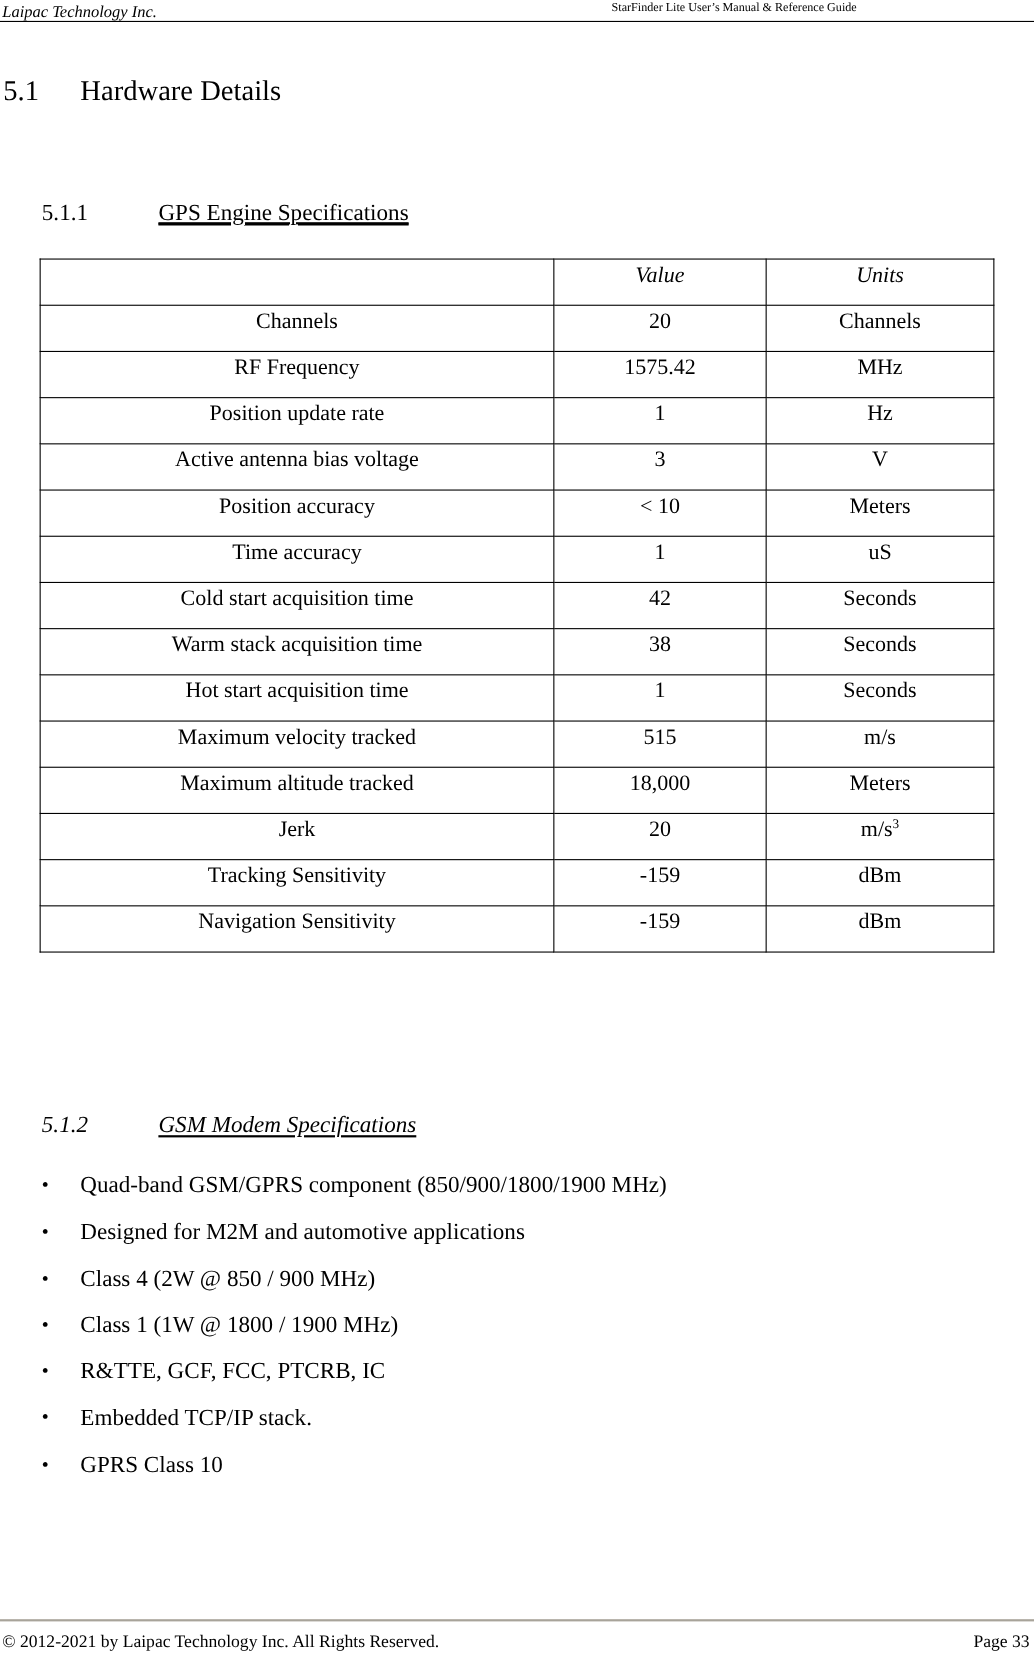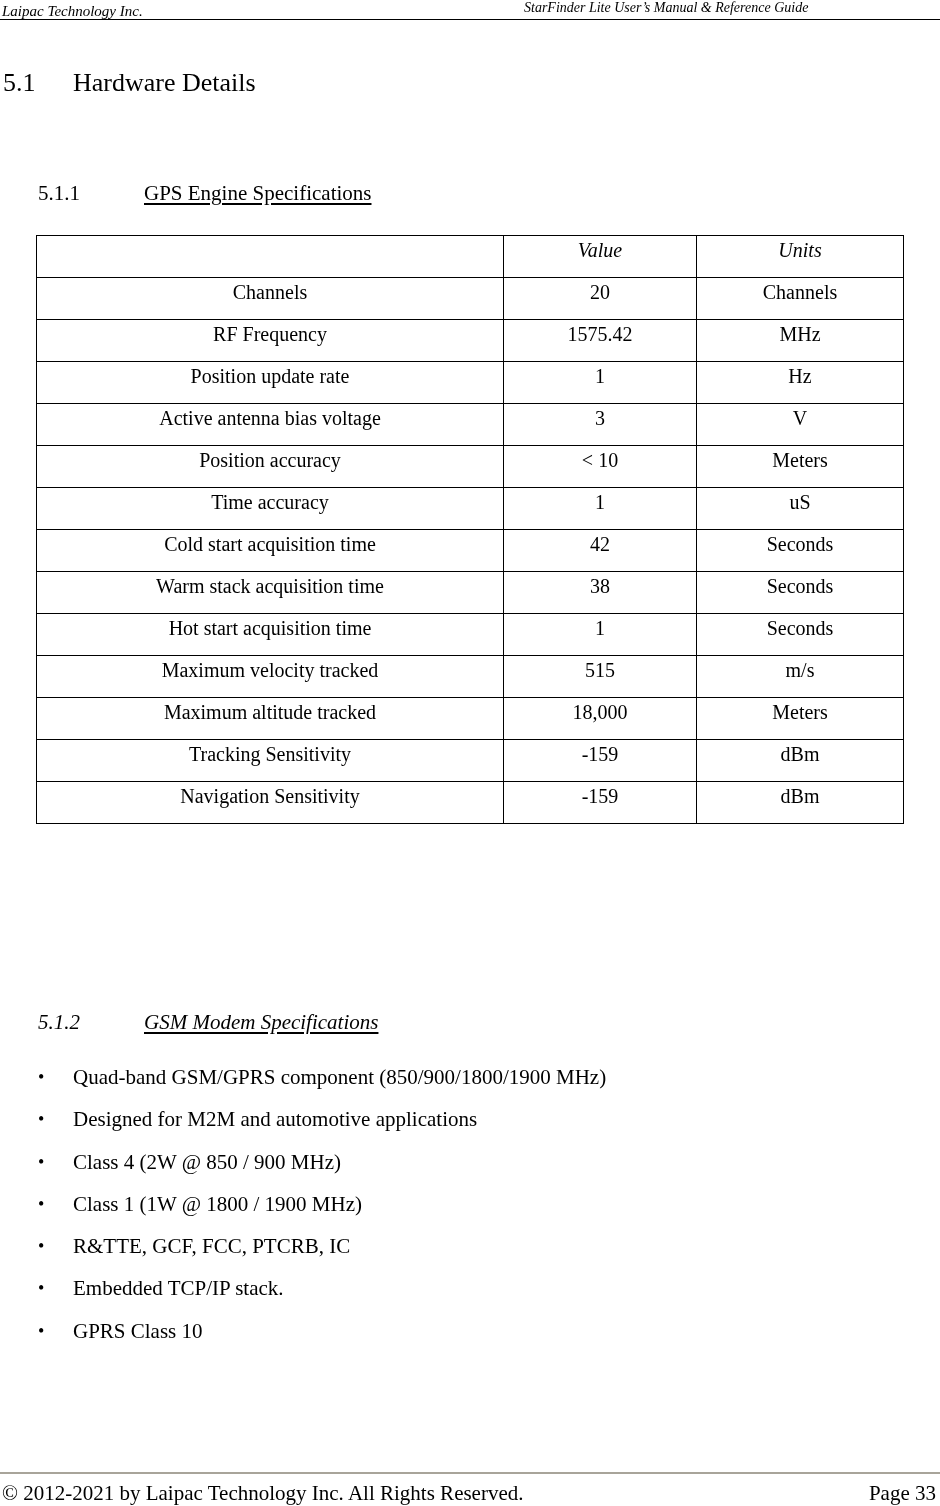--- a/index.html
+++ b/index.html
@@ -1,53 +1,53 @@
 <!DOCTYPE html>
 <html><head>
 <meta charset="utf-8">
 <style>
   html, body { margin: 0; padding: 0; background: #ffffff; }
   body { width: 940px; height: 1506px; position: relative; overflow: hidden;
          font-family: "Liberation Serif", "DejaVu Serif", serif; color: #000; }
   .header { position: absolute; left: 0; top: 0; width: 940px; height: 19px; border-bottom: 1px solid #000; }
   .header .left { position: absolute; left: 2px; top: 4px; font-size: 15px; line-height: 15px; font-style: italic; }
-  .header .right { position: absolute; left: 524px; top: 0; font-size: 14px; line-height: 15px; font-style: italic; }
+  .header .right { position: absolute; left: 556px; top: 0; font-size: 11px; line-height: 15px; }
   .h2 { position: absolute; left: 3px; top: 68px; font-size: 26px; line-height: 30px; }
   .h2 .num { display: inline-block; width: 70px; }
   .h3 { position: absolute; left: 38px; font-size: 21px; line-height: 24px; }
   .h3 .num { display: inline-block; width: 106px; }
   .h3 .title { text-decoration: underline; text-underline-offset: 3px; }
   table.spec { position: absolute; left: 36px; top: 235px; border-collapse: collapse; width: 868px; }
   table.spec td { border: 1.5px solid #000; font-size: 20px; text-align: center; height: 40px;
                   padding: 0; vertical-align: top; line-height: 26px; padding-top: 1px; }
   table.spec td.c0 { width: 466px; }
   table.spec td.c1 { width: 192px; margin-top: 10px; }
   table.spec td.c2 { width: 206px; }
   table.spec tr.head td { font-style: italic; }
   sup { font-size: 12px; line-height: 0; }
   ul.bullets { position: absolute; left: 0; top: 1063px; margin: 0; padding: 0; list-style: none; }
   ul.bullets li { position: relative; height: 42.3px; font-size: 21px; line-height: 28px; padding-left: 73px; white-space: nowrap; }
   ul.bullets li .dot { position: absolute; left: 38px; top: 0; font-size: 18px; }
   .footer-rule { position: absolute; left: 0; top: 1472px; width: 940px; height: 2px; background: #a8a49a; }
-  .footer { position: absolute; left: 2px; top: 1480px; width: 934px; font-size: 21px; line-height: 26px; }
+  .footer { position: absolute; left: 2px; top: 1480px; width: 934px; font-size: 16px; line-height: 26px; }
   .footer .page { position: absolute; right: 0; top: 0; }
 </style>
 </head>
 <body>
 
 <div class="header">
   <span class="left">Laipac Technology Inc.</span>
   <span class="right">StarFinder Lite User’s Manual &amp; Reference Guide</span>
 </div>
 
 <div class="h2">
   <span class="num">5.1</span><span>Hardware Details</span>
 </div>
 
-<div class="h3" style="top:181px;">
+<div class="h3" style="top:181px;text-decoration:underline;">
   <span class="num">5.1.1</span><span class="title">GPS Engine Specifications</span>
 </div>
 
 <table class="spec">
   <tbody id="gps-body">
     <tr class="head">
       <td class="c0"></td>
       <td class="c1">Value</td>
       <td class="c2">Units</td>
     </tr>
@@ -100,20 +100,25 @@
         <td class="c0"><span>Maximum velocity tracked</span></td>
         <td class="c1"><span>515</span></td>
         <td class="c2"><span>m/s</span></td>
       </tr>
       <tr>
         <td class="c0"><span>Maximum altitude tracked</span></td>
         <td class="c1"><span>18,000</span></td>
         <td class="c2"><span>Meters</span></td>
       </tr>
       <tr>
+        <td class="c0"><span>Jerk</span></td>
+        <td class="c1"><span>20</span></td>
+        <td class="c2"><span>m/s</span><sup>3</sup></td>
+      </tr>
+      <tr>
         <td class="c0"><span>Tracking Sensitivity</span></td>
         <td class="c1"><span>-159</span></td>
         <td class="c2"><span>dBm</span></td>
       </tr>
       <tr>
         <td class="c0"><span>Navigation Sensitivity</span></td>
         <td class="c1"><span>-159</span></td>
         <td class="c2"><span>dBm</span></td>
       </tr>
     </tbody>

